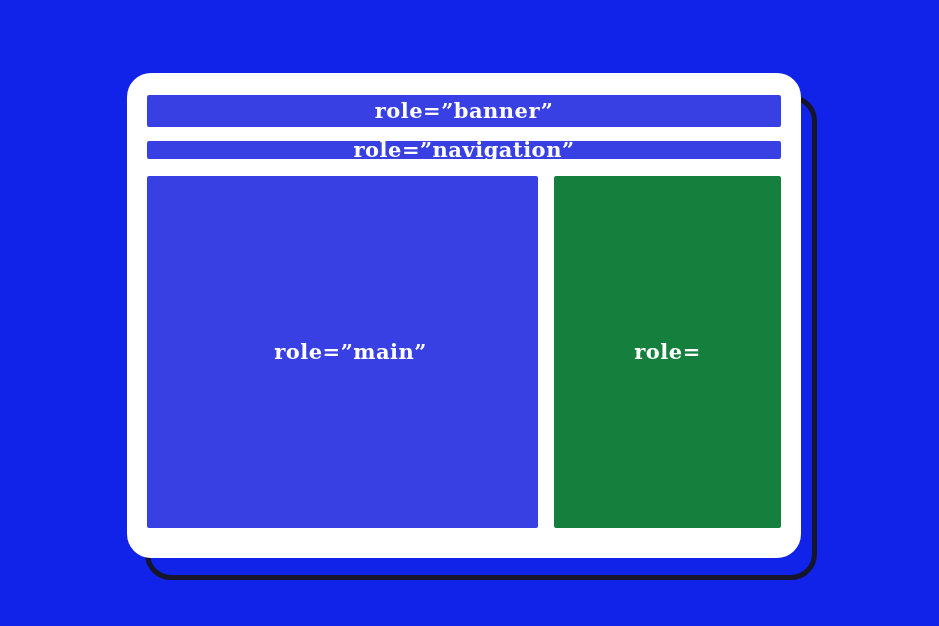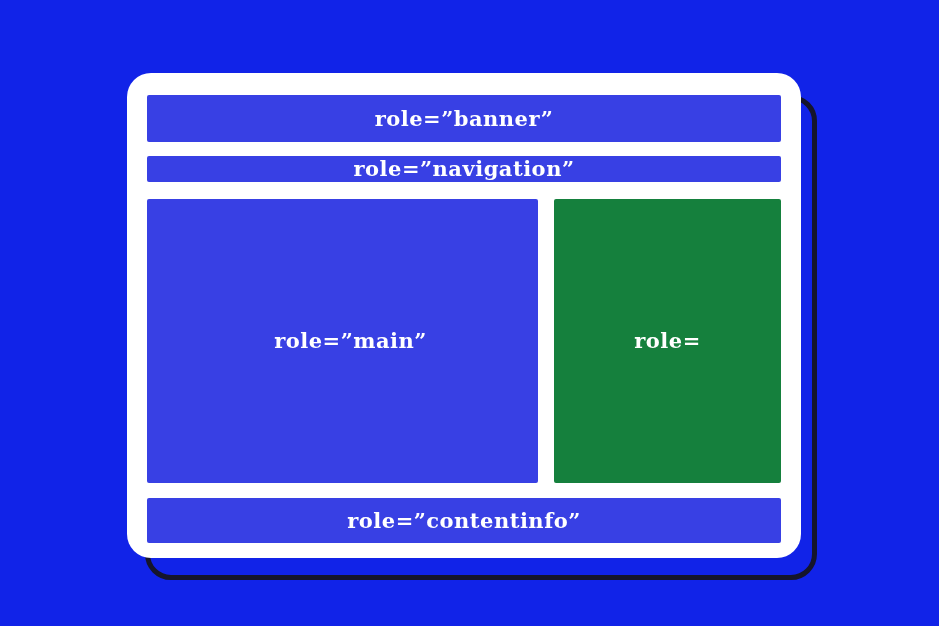--- a/index.html
+++ b/index.html
@@ -51,26 +51,26 @@
   }
   .region-label {
     color: #ffffff;
     font-weight: bold;
     font-size: 21px;
     letter-spacing: 0.5px;
     text-align: center;
     line-height: 1.32;
   }
   .banner-region {
-    height: 47px;
+    height: 32px;
     margin-bottom: 14px;
     flex: 0 0 auto;
   }
   .navigation-region {
-    height: 26px;
+    height: 18px;
     margin-bottom: 17px;
     flex: 0 0 auto;
   }
   .content-row {
     flex: 1 1 auto;
     display: flex;
     gap: 16px;
     margin-bottom: 15px;
   }
   .main-region {
@@ -106,18 +106,15 @@
       <div class="region main-region" style="background: rgb(56, 64, 228);">
         <span class="region-label" style="color: rgb(255, 255, 255);">role=”main”</span>
       </div>
       <div class="region complementary-region" style="background: #15803d;">
         <span class="region-label" style="color: rgb(255, 255, 255);">
           <span>role=</span><br>
         </span>
       </div>
     </div>
 
-    <div class="region contentinfo-region" style="background: rgb(56, 64, 228);">
-      <span class="region-label" style="color: rgb(255, 255, 255);">role=”contentinfo”</span>
-    </div>
 
   </div>
 </div>
 
 </body></html>

